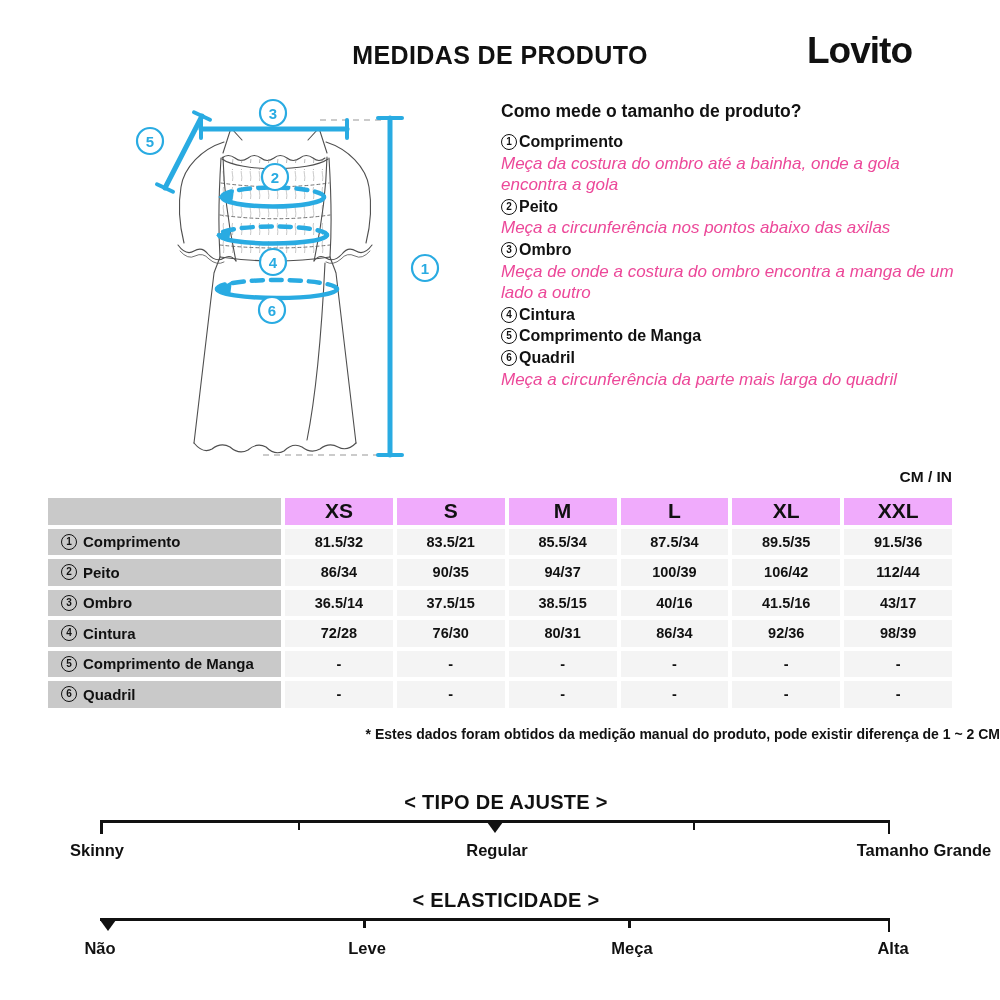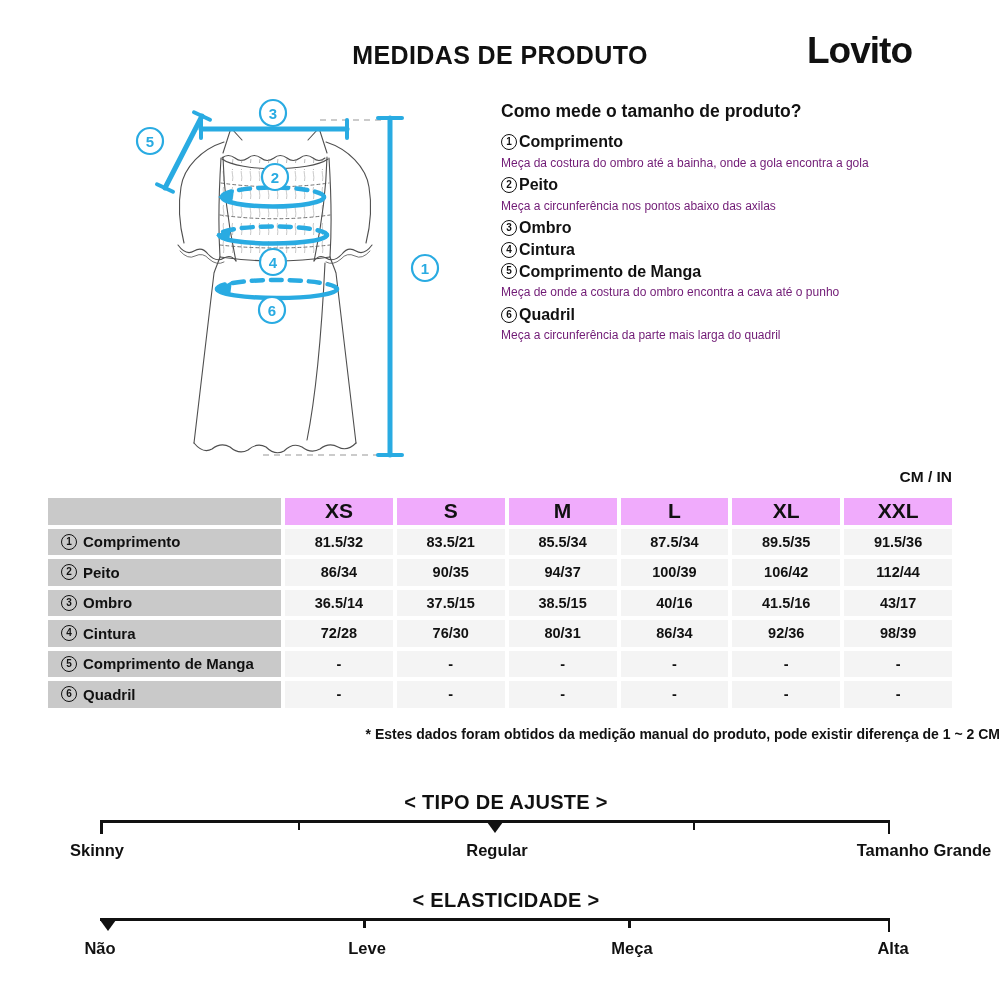--- a/index.html
+++ b/index.html
@@ -7,21 +7,21 @@
         font-family:"Liberation Sans","DejaVu Sans",sans-serif;color:#111;}
 
   .title{position:absolute;top:41px;left:0;width:1000px;text-align:center;
          font-size:25px;font-weight:700;letter-spacing:.4px;margin:0;}
   .brand{position:absolute;top:30px;right:88px;font-size:37px;font-weight:700;letter-spacing:-1px;}
 
   
   .guide{position:absolute;left:501px;top:101px;width:460px;}
   .g-head{font-size:17.5px;font-weight:700;margin:0 0 9px 0;}
   .g-label{font-size:16px;font-weight:700;line-height:21.6px;display:flex;align-items:center;gap:2px;}
-  .g-desc{font-size:12px;color:#701a75;line-height:21.6px;}
+  .g-desc{font-size:17px;color:#ec4899;line-height:21.6px;font-style:italic;}
   .circ{display:inline-flex;align-items:center;justify-content:center;flex:none;
         width:14px;height:14px;border:1.3px solid #111;border-radius:50%;
         font-size:10px;font-weight:700;line-height:1;}
 
   
   .units{position:absolute;top:468px;right:48px;font-size:15.5px;font-weight:700;}
   #size-table{position:absolute;left:48px;top:498px;width:904px;display:grid;
               grid-template-columns:233px repeat(6,1fr);grid-auto-rows:26.5px;gap:4px;}
   .cell{display:flex;align-items:center;justify-content:center;font-weight:700;}
   .cell.head{background:#f0abfc;font-size:21px;}
@@ -169,29 +169,29 @@
         <div class="g-desc">Meça da costura do ombro até a bainha, onde a gola encontra a gola</div>
         <div class="g-label">
           <span class="circ">2</span>
           <span>Peito</span>
         </div>
         <div class="g-desc">Meça a circunferência nos pontos abaixo das axilas</div>
         <div class="g-label">
           <span class="circ">3</span>
           <span>Ombro</span>
         </div>
+        <div class="g-desc">Meça de onde a costura do ombro encontra a manga de um lado a outro</div>
         <div class="g-label">
           <span class="circ">4</span>
           <span>Cintura</span>
         </div>
         <div class="g-label">
           <span class="circ">5</span>
           <span>Comprimento de Manga</span>
         </div>
-        <div class="g-desc">Meça de onde a costura do ombro encontra a cava até o punho</div>
         <div class="g-label">
           <span class="circ">6</span>
           <span>Quadril</span>
         </div>
         <div class="g-desc">Meça a circunferência da parte mais larga do quadril</div>
       </div>
   </div>
 
   <div class="units">CM / IN</div>
 

